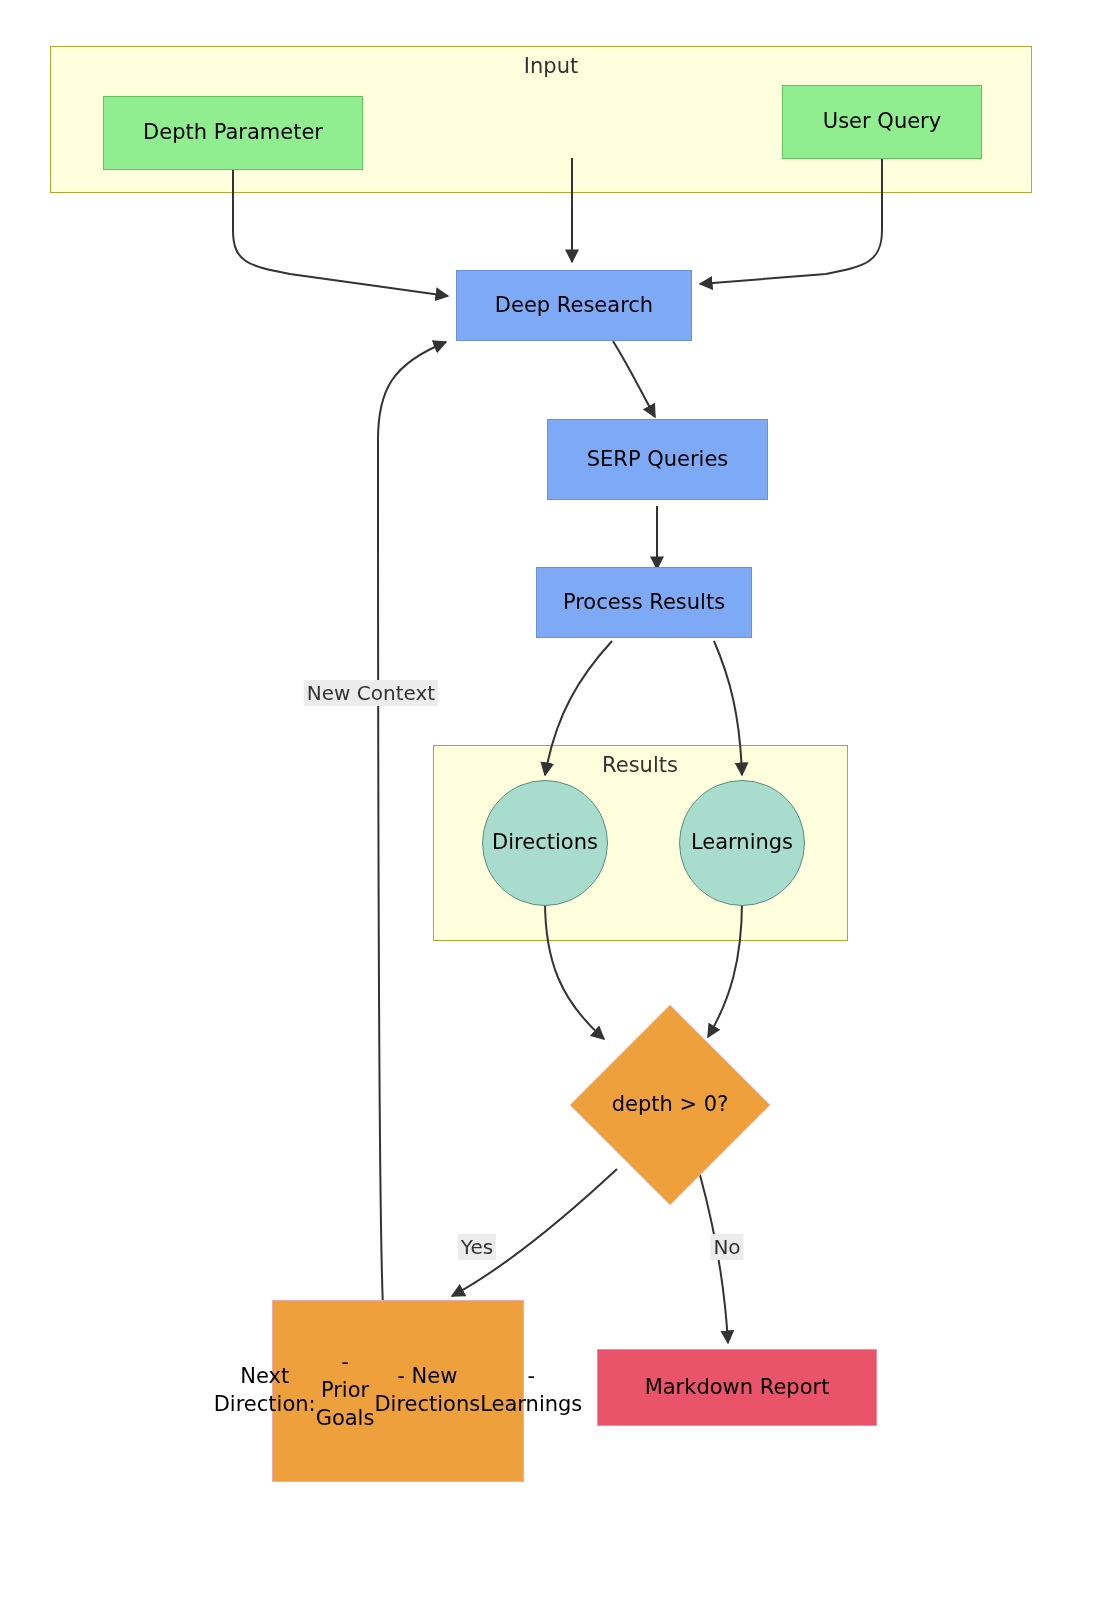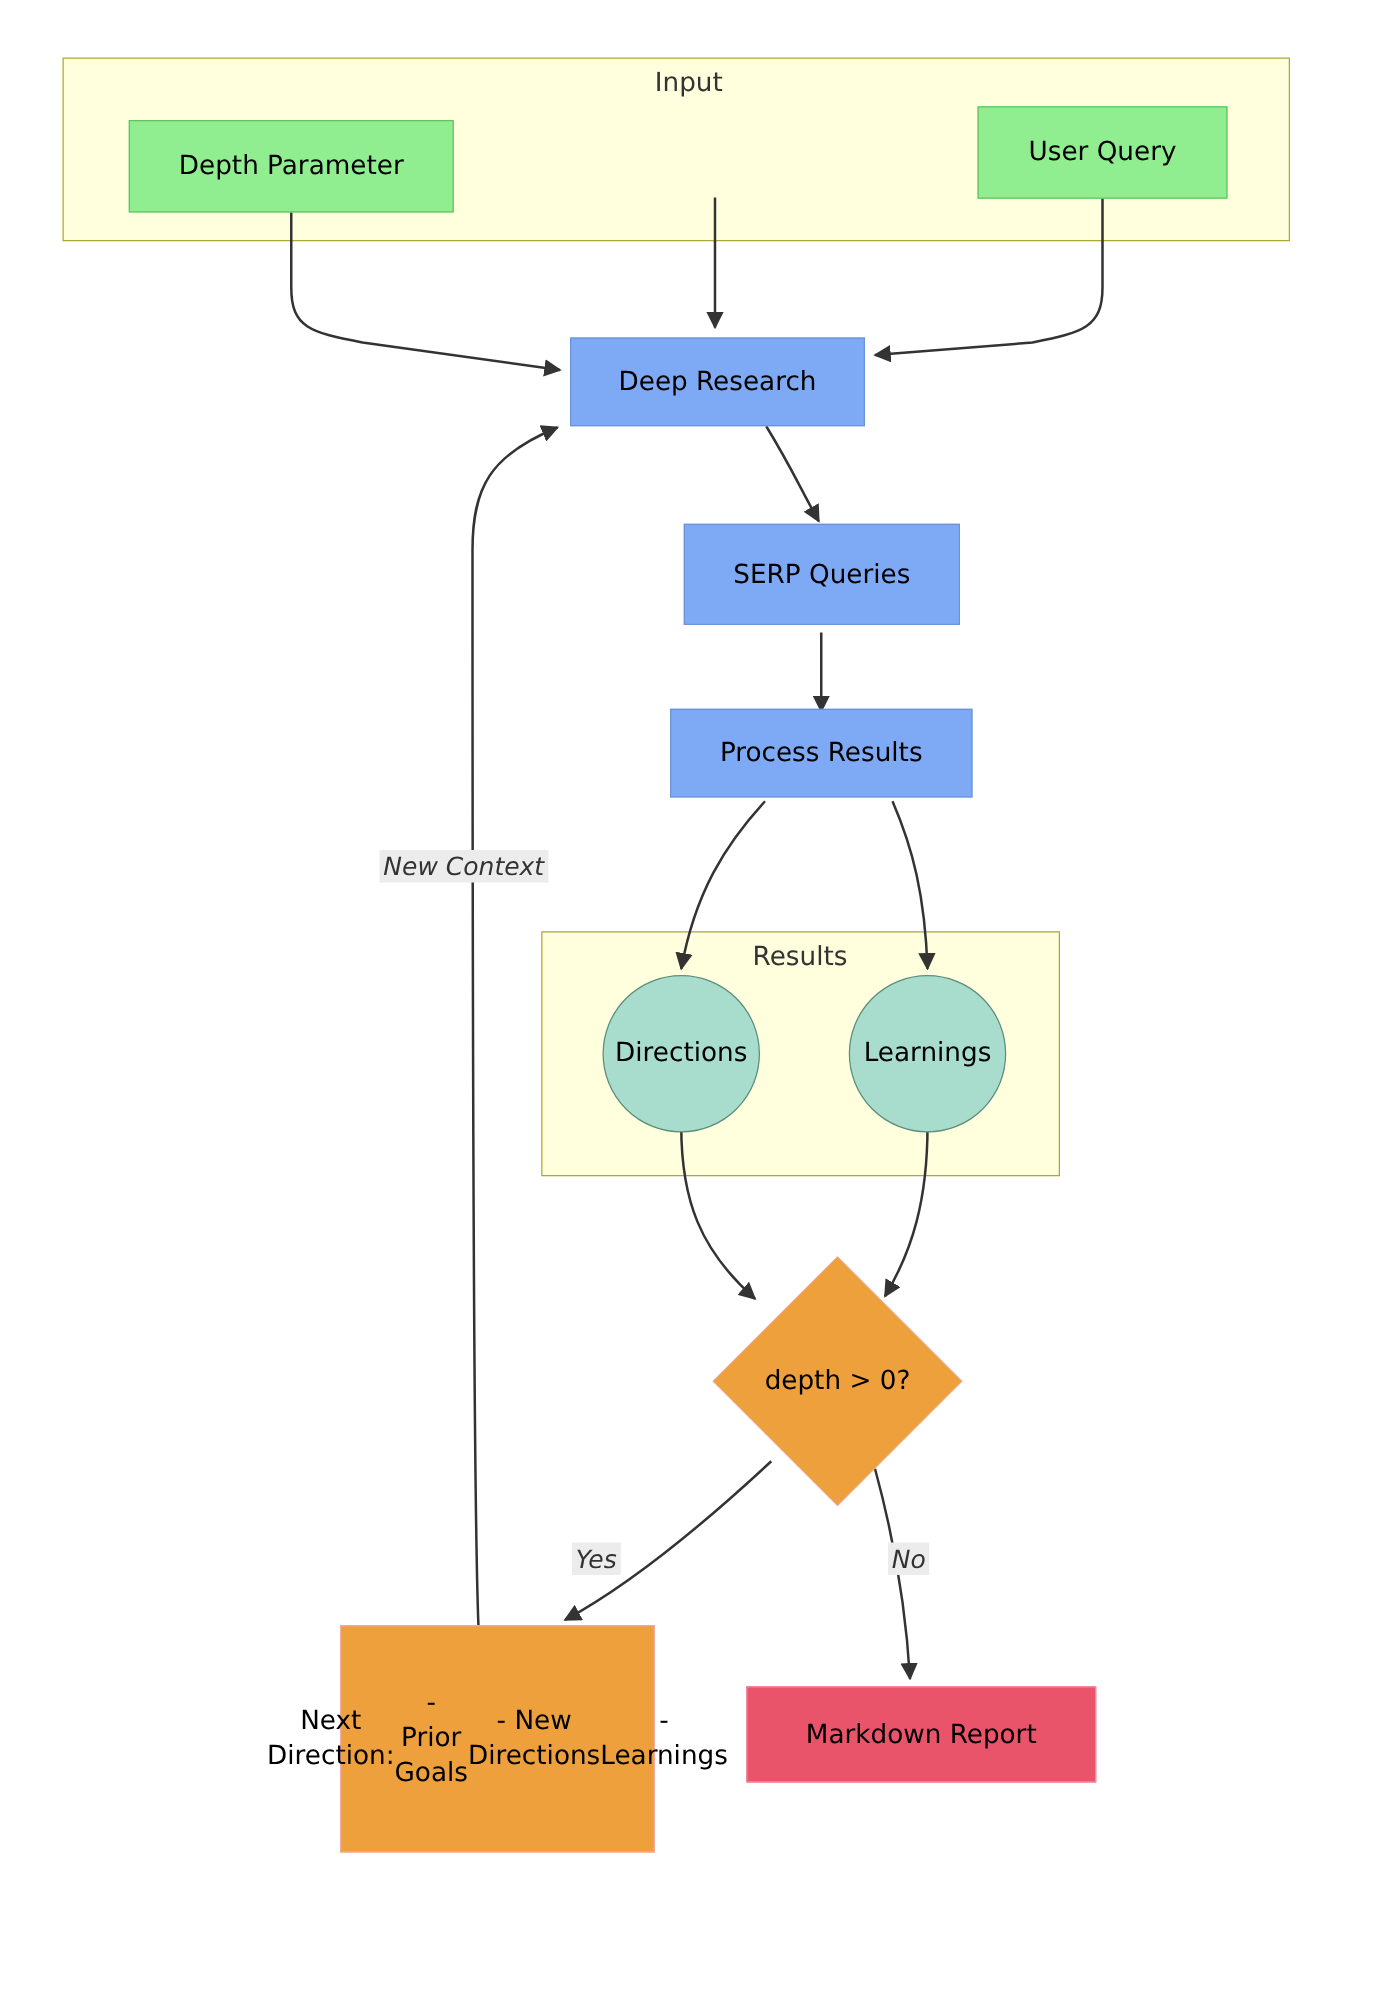--- a/index.html
+++ b/index.html
@@ -96,21 +96,20 @@
     white-space: nowrap;
   }
   .edge-label {
     position: absolute;
     background: #ececec;
     color: #333333;
     font-size: 20px;
     white-space: nowrap;
     padding: 1px 3px;
     transform: translate(-50%, -50%);
-    font-style: italic;
   }
   .multi-line {
     display: block;
   }
 </style>
 </head>
 <body>
 
 <div id="canvas">
 
@@ -168,21 +167,21 @@
   </div>
 
   <div class="node n-blue" style="left:456px; top:270px; width:236px; height:71px;">
     <span>Deep Research</span>
   </div>
 
   <div class="node n-blue" style="left:547px; top:419px; width:221px; height:81px;">
     <span>SERP Queries</span>
   </div>
 
-  <div class="node n-blue" style="left:536px; top:567px; width:242px; height:71px;">
+  <div class="node n-blue" style="left:536px; top:567px; width:216px; height:71px;">
     <span>Process Results</span>
   </div>
 
   <div class="node n-circle" style="left:482px; top:780px; width:126px; height:126px;">
     <span>Directions</span>
   </div>
 
   <div class="node n-circle" style="left:679px; top:780px; width:126px; height:126px;">
     <span>Learnings</span>
   </div>

